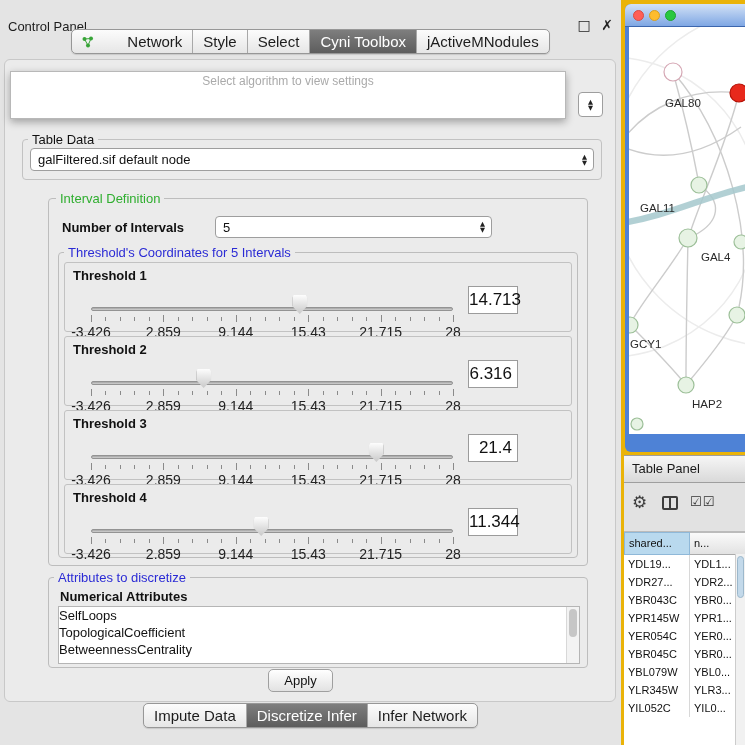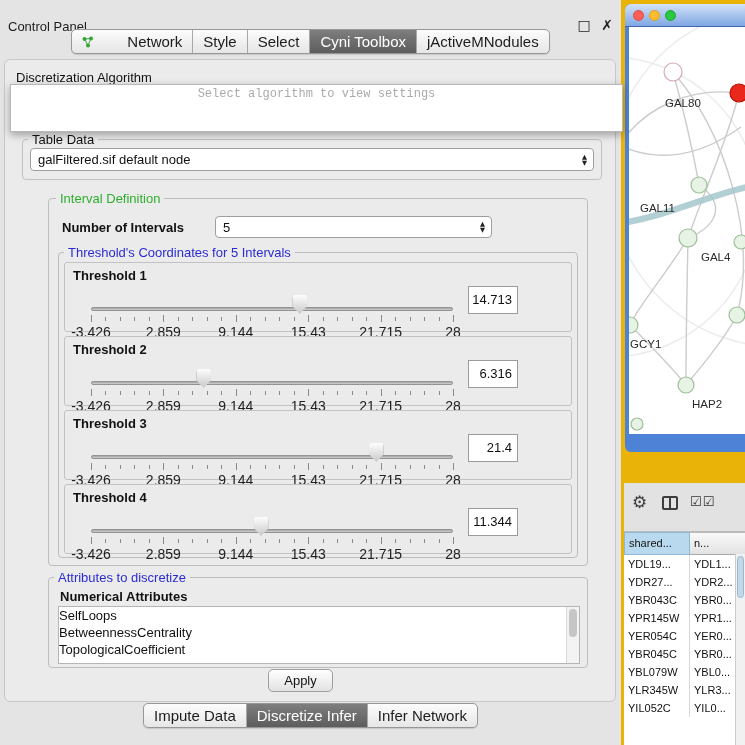--- a/index.html
+++ b/index.html
@@ -31,22 +31,22 @@
                    border:1px solid #c8c8c8; border-radius:6px; background:#ebebeb; }
 
   
   .algo-label { position:absolute; left:16px; top:70px; font-size:13px; color:#111; z-index:1; }
   .algo-combo-sliver { position:absolute; left:578px; top:92px; width:25px; height:25px;
                        background:#fff; border:1px solid #9e9e9e; border-radius:4px; z-index:1;
                        display:flex; align-items:center; justify-content:center; }
   .stepper { display:flex; flex-direction:column; align-items:center; font-size:6.5px; line-height:6px; color:#222; }
 
   
-  .dropdown { position:absolute; left:10px; top:84px; width:613px; height:48px; background:#fff;
-              border:1px solid #b8b8b8; box-shadow:0 3px 8px rgba(0,0,0,.32); z-index:60;font-family:Liberation Mono, monospace; }
+  .dropdown { position:absolute; left:10px; top:71px; width:556px; height:48px; background:#fff;
+              border:1px solid #b8b8b8; box-shadow:0 3px 8px rgba(0,0,0,.32); z-index:60; }
   .dd-ph { height:16px; text-align:center; color:#aaa; font-size:12px; padding-top:2px; }
   .dd-opt { font-size:13px; padding:0 4px; height:15px; line-height:15px; color:#111; cursor:default; }
   .dd-opt.bold { font-weight:bold; }
 
   
   .tdata-box { position:absolute; left:22px; top:139px; width:580px; height:41px;
                border:1px solid #c2c2c2; border-radius:4px; }
   .tdata-label { position:absolute; left:28px; top:132px; font-size:13px; background:#ebebeb;
                  padding:0 4px; z-index:2; color:#111; }
 
@@ -81,21 +81,21 @@
   .thumb { position:absolute; width:15px; height:19px; top:-13px; transform:translateX(-50%);
            background:linear-gradient(#fdfdfd,#c9c9c9);
            clip-path:polygon(10% 0,90% 0,100% 14%,100% 58%,50% 100%,0 58%,0 14%);
            filter:drop-shadow(0 0 1px rgba(0,0,0,.55)); z-index:2; }
   .ticks { position:absolute; left:0; top:16px; width:100%; height:8px; }
   .tick { position:absolute; width:1px; height:4px; top:2px; background:#8a8a8a; }
   .tick.major { height:7px; top:0; }
   .tick-labels { position:absolute; left:0; top:25px; width:100%; height:10px; }
   .tick-lab { position:absolute; transform:translateX(-50%); font-size:14px; color:#222; white-space:nowrap; }
   .th-value { position:absolute; left:403px; top:23px; width:50px; height:28px; background:#fff;
-              border:1px solid #9b9b9b; font-size:13px; color:#111; text-align:right;
+              border:1px solid #9b9b9b; font-size:17px; color:#111; text-align:right;
               padding-right:5px; line-height:26px; }
 
   
   .attr-sub { position:absolute; left:60px; top:589px; font-size:13px; font-weight:bold; color:#111; }
   .attr-list { position:absolute; left:58px; top:606px; width:522px; height:58px; background:#fff;
                border:1px solid #b5b5b5; overflow:hidden; }
   .attr-item { font-size:13px; height:17px; line-height:17px; color:#111; white-space:nowrap; }
   .attr-scroll { position:absolute; right:0; top:0; width:13px; height:100%; background:#f3f3f3;
                  border-left:1px solid #d8d8d8; }
   .attr-thumb { position:absolute; left:2px; top:2px; width:8px; height:28px; background:#c6c6c6; border-radius:4px; }
@@ -401,22 +401,22 @@
           <div class="th-value">11.344</div>
         </div>
       </div>
 
     <div class="grp grp-attr"></div>
     <div class="grp-title t-attr">Attributes to discretize</div>
     <div class="attr-sub">Numerical Attributes</div>
     <div class="attr-list">
       <div id="attr-list-items">
           <div class="attr-item">SelfLoops</div>
+          <div class="attr-item">TopologicalCoefficient</div>
           <div class="attr-item">BetweennessCentrality</div>
-          <div class="attr-item">TopologicalCoefficient</div>
         </div>
       <div class="attr-scroll">
         <div class="attr-thumb"></div>
       </div>
     </div>
 
     <button class="apply-btn">Apply</button>
 
     <div class="segwrap bottom">
       <div class="segbar" id="bottom-tabs">
@@ -466,20 +466,23 @@
             <circle cx="112" cy="215" r="7" fill="#e7f3e4" stroke="#9cbf98" stroke-width="1.2"></circle>
             <text x="36" y="80" font-size="11.5" fill="#2a2a2a" font-family="&quot;Liberation Sans&quot;,sans-serif">GAL80</text>
             <text x="11" y="185" font-size="11.5" fill="#2a2a2a" font-family="&quot;Liberation Sans&quot;,sans-serif">GAL11</text>
             <text x="72" y="234" font-size="11.5" fill="#2a2a2a" font-family="&quot;Liberation Sans&quot;,sans-serif">GAL4</text>
             <text x="1" y="321" font-size="11.5" fill="#2a2a2a" font-family="&quot;Liberation Sans&quot;,sans-serif">GCY1</text>
             <text x="63" y="381" font-size="11.5" fill="#2a2a2a" font-family="&quot;Liberation Sans&quot;,sans-serif">HAP2</text>
           </svg>
       </div>
     </div>
 
+    <div class="tp-header">
+      <span>Table Panel</span>
+    </div>
 
     <div class="tp-body">
       <div class="tp-toolbar">
         <span class="gear-icon glyph">⚙</span>
         <span class="table-icon"></span>
         <span class="checks-icon glyph">☑☑</span>
       </div>
       <div class="tp-grid">
         <div class="tp-head">
           <div class="tp-hcell h1">shared...</div>

